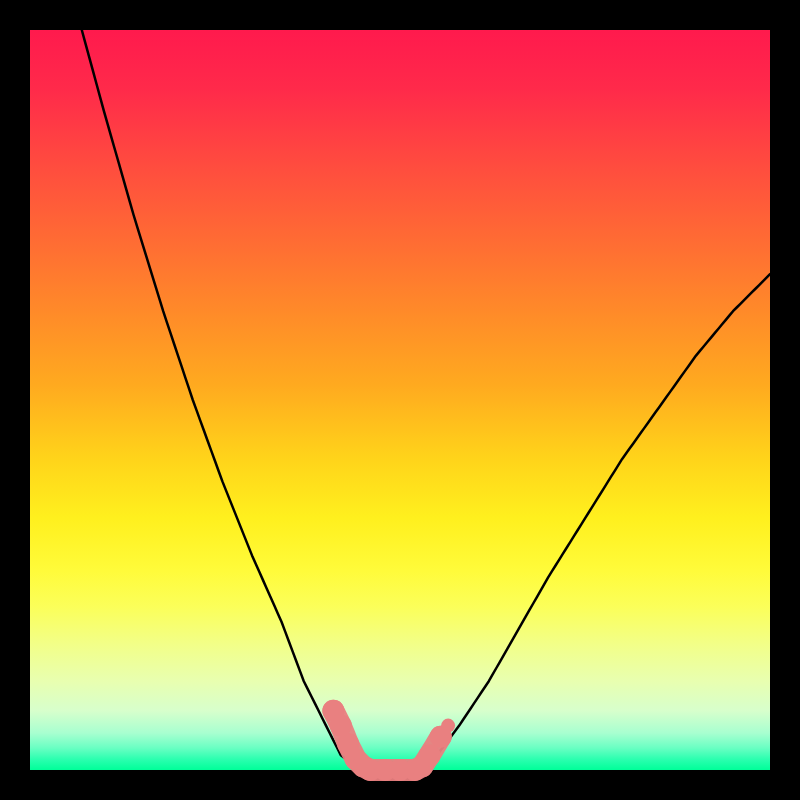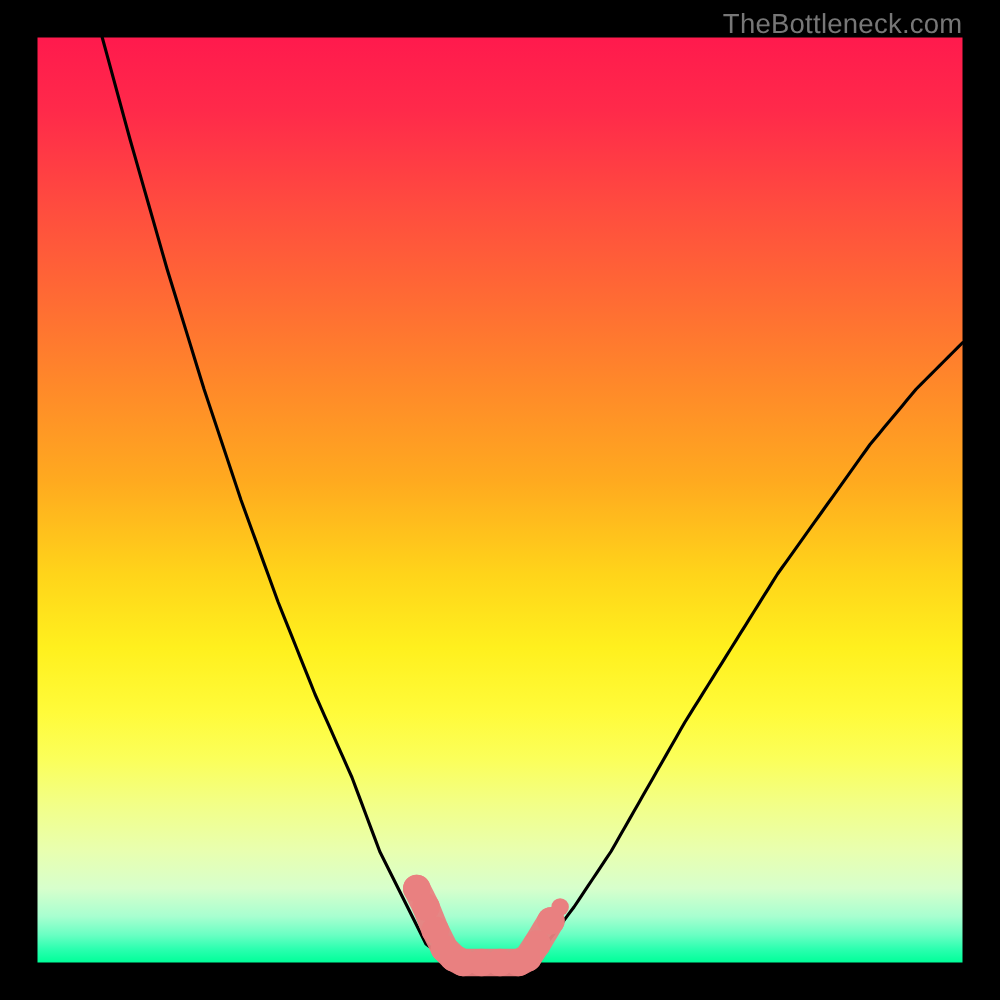--- a/index.html
+++ b/index.html
@@ -57,21 +57,20 @@
     left: 0; top: 0;
     width: 740px;
     height: 740px;
     overflow: visible;
   }
 </style>
 </head>
 <body>
 
 <div class="outer-frame">
-  <div class="watermark">TheBottleneck.com</div>
   <div class="plot-area">
     <svg class="curves" viewBox="0 0 740 740">
       <g id="curve-group">
           <path d="M 51.800000000000004 0 L 55.5 13.566666666666606 L 59.2 27.13333333333344 L 62.900000000000006 40.700000000000045 L 66.6 54.26666666666665 L 70.3 67.83333333333337 L 74 81.39999999999998 L 77.7 94.34999999999991 L 81.4 107.30000000000007 L 85.10000000000001 120.25 L 88.8 133.20000000000005 L 92.5 146.14999999999998 L 96.2 159.10000000000002 L 99.9 172.05000000000007 L 103.60000000000001 185 L 107.3 197.02499999999998 L 111 209.04999999999995 L 114.7 221.07499999999993 L 118.4 233.09999999999997 L 122.10000000000001 245.12500000000006 L 125.80000000000001 257.15000000000003 L 129.5 269.175 L 133.2 281.2 L 136.9 292.3 L 140.6 303.40000000000003 L 144.3 314.50000000000006 L 148 325.59999999999997 L 151.7 336.7 L 155.4 347.79999999999995 L 159.1 358.9 L 162.8 370 L 166.5 380.175 L 170.20000000000002 390.35 L 173.89999999999998 400.52500000000003 L 177.6 410.7 L 181.29999999999998 420.875 L 185 431.05 L 188.70000000000002 441.225 L 192.4 451.4 L 196.10000000000002 460.65 L 199.8 469.90000000000003 L 203.50000000000003 479.15000000000003 L 207.20000000000002 488.4 L 210.89999999999998 497.65 L 214.6 506.9 L 218.29999999999998 516.15 L 222 525.4 L 225.7 533.725 L 229.4 542.05 L 233.1 550.375 L 236.8 558.7 L 240.5 567.025 L 244.20000000000002 575.35 L 247.9 583.675 L 251.60000000000002 592 L 255.29999999999998 601.8666666666667 L 259 611.7333333333333 L 262.7 621.6 L 266.4 631.4666666666667 L 270.09999999999997 641.3333333333334 L 273.8 651.2 L 277.5 658.6 L 281.2 666 L 284.90000000000003 673.4 L 288.6 680.8 L 292.3 688.2 L 296 695.6 L 299.70000000000005 703 L 303.4 710.4 L 307.09999999999997 717.8 L 310.8 725.2 L 314.5 727.975 L 318.2 730.75 L 321.9 733.525 L 325.6 736.3 L 329.3 738.15 L 333 740" fill="none" stroke="#000000" stroke-width="2.5" stroke-linecap="round" stroke-linejoin="round"></path>
           <path d="M 333 740 L 336.7 740 L 340.40000000000003 740 L 344.1 740 L 347.79999999999995 740 L 351.5 740 L 355.2 740 L 358.9 740 L 362.59999999999997 740 L 366.3 740 L 370 740 L 373.7 740 L 377.40000000000003 740 L 381.1 740 L 384.8 740 L 388.5 740 L 392.20000000000005 740" fill="none" stroke="#000000" stroke-width="2.5" stroke-linecap="round" stroke-linejoin="round"></path>
           <path d="M 392.20000000000005 740 L 395.90000000000003 736.3 L 399.6 732.6 L 403.3 728.9 L 407.00000000000006 725.2 L 410.70000000000005 720.2666666666667 L 414.40000000000003 715.3333333333334 L 418.09999999999997 710.4 L 421.79999999999995 705.4666666666667 L 425.49999999999994 700.5333333333333 L 429.2 695.6 L 432.9 690.05 L 436.59999999999997 684.5 L 440.29999999999995 678.95 L 444 673.4 L 447.7 667.85 L 451.4 662.3 L 455.09999999999997 656.75 L 458.8 651.2 L 462.5 644.725 L 466.2 638.25 L 469.90000000000003 631.775 L 473.6 625.3 L 477.3 618.825 L 481 612.35 L 484.70000000000005 605.875 L 488.40000000000003 599.4 L 492.1 592.925 L 495.8 586.45 L 499.50000000000006 579.975 L 503.20000000000005 573.5 L 506.90000000000003 567.025 L 510.59999999999997 560.55 L 514.3 554.075 L 518 547.6 L 521.6999999999999 541.68 L 525.4 535.76 L 529.1 529.84 L 532.8 523.9200000000001 L 536.5 518 L 540.1999999999999 512.08 L 543.9 506.15999999999997 L 547.6 500.24 L 551.3 494.32 L 555 488.4 L 558.7 482.48 L 562.4 476.55999999999995 L 566.1 470.64 L 569.8000000000001 464.71999999999997 L 573.5 458.8 L 577.2 452.88000000000005 L 580.9 446.96 L 584.6 441.04 L 588.3000000000001 435.11999999999995 L 592 429.2 L 595.7 424.02 L 599.4000000000001 418.84 L 603.0999999999999 413.66 L 606.8 408.48 L 610.5 403.3 L 614.1999999999999 398.12 L 617.9 392.94 L 621.6 387.76 L 625.3 382.58 L 629 377.40000000000003 L 632.6999999999999 372.21999999999997 L 636.4 367.04 L 640.1 361.86 L 643.8 356.68 L 647.5 351.5 L 651.2 346.32 L 654.9 341.14 L 658.6 335.96 L 662.3000000000001 330.78000000000003 L 666 325.59999999999997 L 669.7 321.15999999999997 L 673.4 316.71999999999997 L 677.1 312.28000000000003 L 680.8000000000001 307.84000000000003 L 684.5 303.40000000000003 L 688.2 298.96000000000004 L 691.9000000000001 294.52000000000004 L 695.5999999999999 290.08 L 699.3 285.64 L 703 281.2 L 706.6999999999999 277.5 L 710.4 273.8 L 714.1 270.09999999999997 L 717.8 266.4 L 721.5 262.7 L 725.1999999999999 259 L 728.9 255.29999999999995 L 732.6 251.59999999999997 L 736.3 247.89999999999998 L 740 244.2" fill="none" stroke="#000000" stroke-width="2.5" stroke-linecap="round" stroke-linejoin="round"></path>
         </g>
       <g id="marker-group">
           <path d="M 303.4 680.8 L 305.25 684.5 L 307.09999999999997 688.2 L 308.95 691.9 L 310.8 695.6 L 312.65 700.225 L 314.5 704.85 L 316.34999999999997 709.475 L 318.2 714.1 L 320.05 717.8 L 321.9 721.5 L 323.75 725.2 L 325.6 728.9 L 327.45 730.75 L 329.3 732.6 L 331.15000000000003 734.45 L 333 736.3 L 334.85 737.225 L 336.7 738.15 L 338.55 739.075 L 340.40000000000003 740 L 342.51428571428573 740 L 344.62857142857143 740 L 346.74285714285713 740 L 348.8571428571429 740 L 350.9714285714286 740 L 353.0857142857143 740 L 355.2 740 L 357.31428571428575 740 L 359.42857142857144 740 L 361.54285714285714 740 L 363.65714285714284 740 L 365.7714285714286 740 L 367.8857142857143 740 L 370 740 L 372.11428571428576 740 L 374.2285714285714 740 L 376.34285714285716 740 L 378.45714285714286 740 L 380.5714285714286 740 L 382.68571428571425 740 L 384.8 740 L 386.65 739.075 L 388.5 738.15 L 390.34999999999997 737.225 L 392.20000000000005 736.3 L 394.04999999999995 733.525 L 395.90000000000003 730.75 L 397.75 727.975 L 399.6 725.2 L 401.81999999999994 721.5 L 404.04 717.8 L 406.25999999999993 714.1 L 408.48 710.4 L 410.70000000000005 706.7" fill="none" stroke="#e98080" stroke-width="22" stroke-linecap="round" stroke-linejoin="round" opacity="0.95"></path>
           <circle cx="303.4" cy="680.8" r="11" fill="#e98080"></circle>

